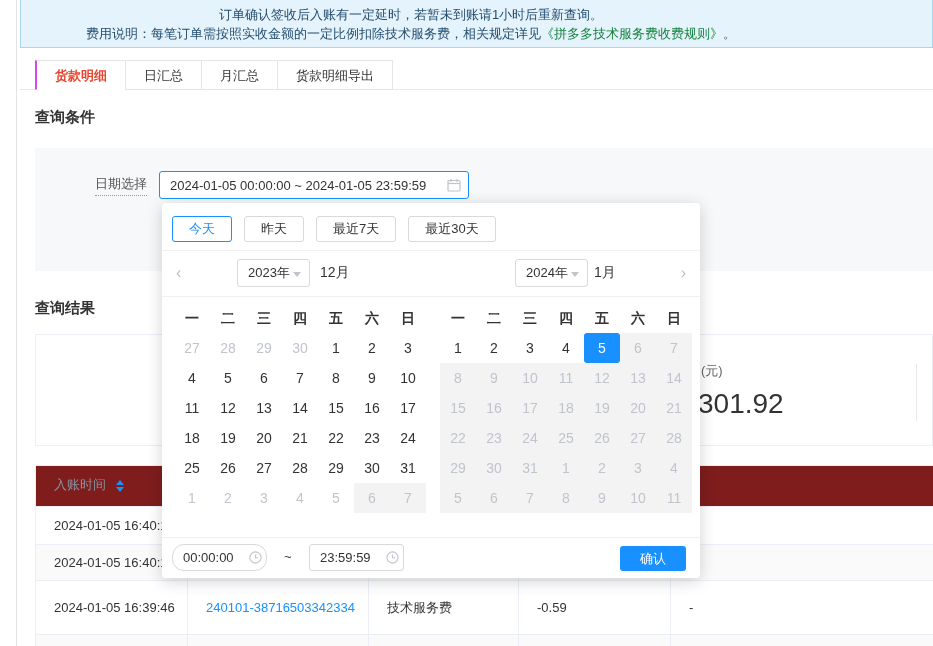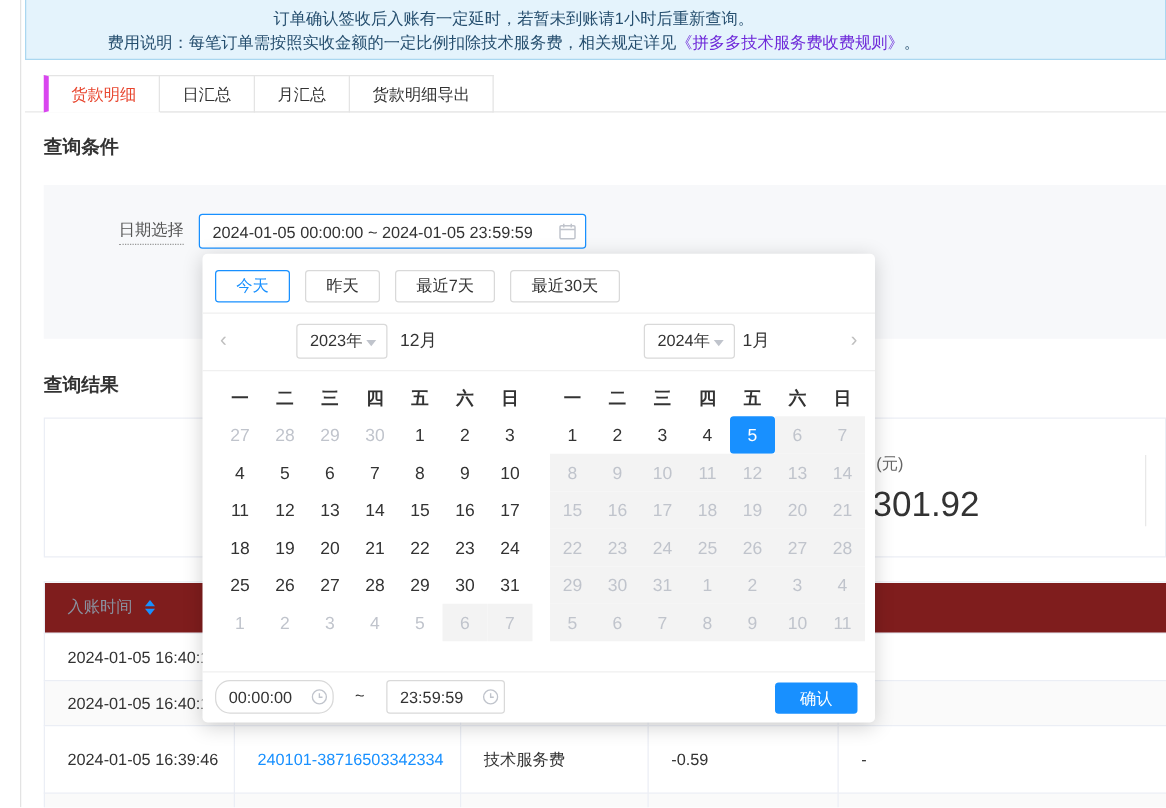--- a/index.html
+++ b/index.html
@@ -7,28 +7,28 @@
   body { font-family:"Liberation Sans","DejaVu Sans",sans-serif; }
   #page { position:relative; width:933px; height:646px; background:#fff; overflow:hidden; }
 
   
   .edge-strip { position:absolute; left:16px; top:0; width:1px; height:646px; background:#e3e3e3; }
 
   
   .notice { position:absolute; left:20px; top:-6px; width:913px; height:54px;
     background:#e4f3fc; border:1px solid #aad7f0; padding-top:10px; }
   .notice-inner { width:760px; margin:0 auto 0 10px; text-align:center; color:#254e6e; font-size:13px; line-height:19px; }
-  .notice a.rule-link { color:#6d28d9; text-decoration:none;margin-top:24px; }
+  .notice a.rule-link { color:#15803d; text-decoration:none;margin-top:24px; }
 
   
   .tabs-wrap { position:absolute; left:20px; top:60px; width:913px; height:30px; border-bottom:1px solid #e8e8e8; }
   .tabs { position:absolute; left:15px; top:0; display:flex; height:30px; }
   .tab { height:30px; line-height:29px; padding:0 18px; font-size:13px; color:#333;
     border:1px solid #e4e4e4; border-left:none; background:#fff; cursor:pointer; white-space:nowrap; }
-  .tab:first-child { border-left:4px solid #d946ef; }
+  .tab:first-child { border-left:2px solid #d946ef;font-weight:bold; }
   .tab.active { color:#e8462f; border-bottom:1px solid #fff; position:relative; z-index:2; }
 
   
   .sec-title { position:absolute; left:35px; height:18px; display:flex; align-items:center;flex-direction:column; }
   .sec-title .bar { width:3px; height:15px; background:#1890ff; margin-right:8px; }
   .sec-title .txt { font-size:15px; font-weight:bold; color:#333; }
   #title-query { top:108px; }
   #title-result { top:299px; }
 
   

